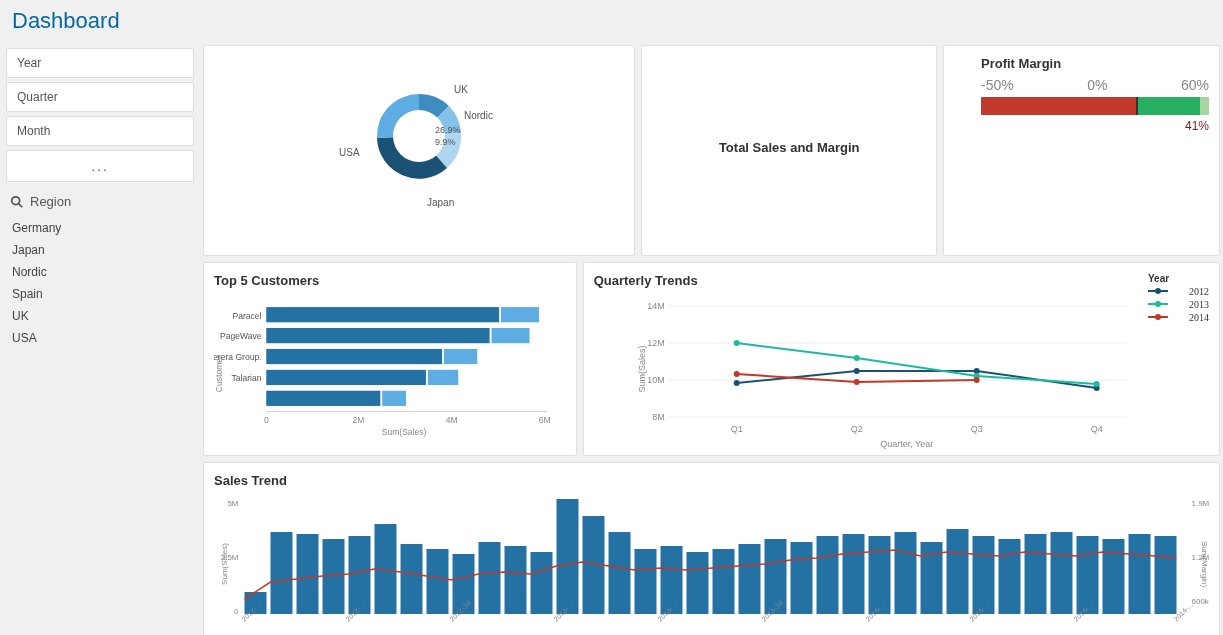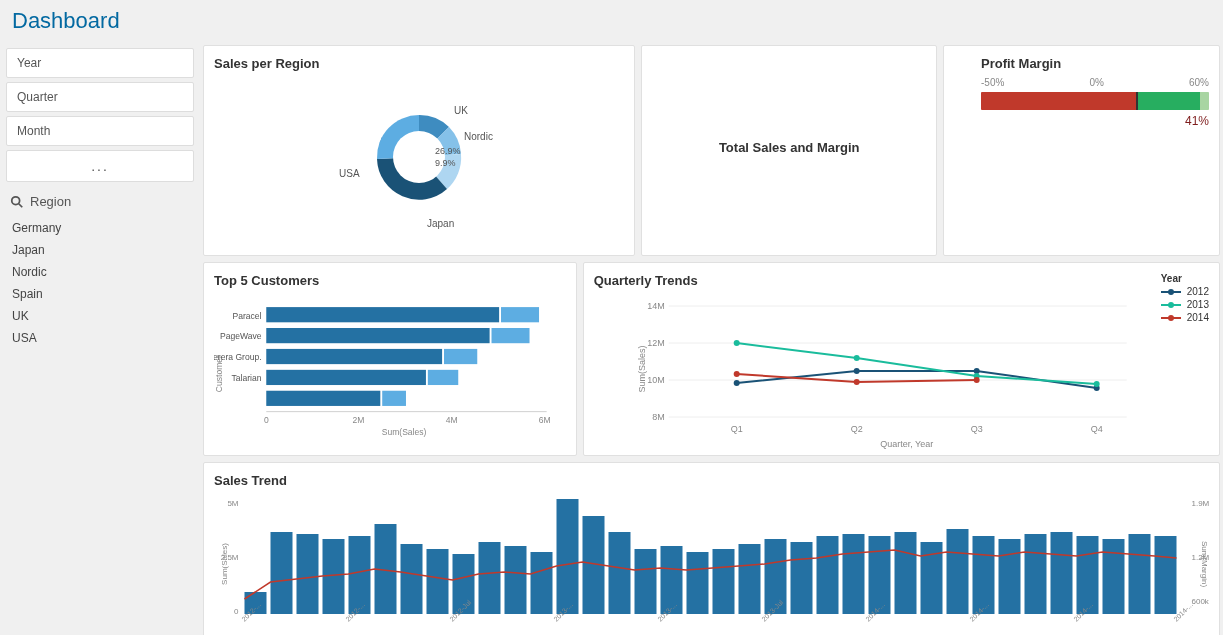--- a/index.html
+++ b/index.html
@@ -37,32 +37,32 @@
     
     .total-sales-card { flex: 1.2; display: flex; flex-direction: column; justify-content: center; align-items: center; }
     .sales-label { font-size: 16px; color: #666; margin-bottom: 4px; }
     .sales-value { font-size: 36px; font-weight: 300; color: #c0392b; display: inline; }
     .margin-value { font-size: 14px; color: #27ae60; display: inline; vertical-align: super; }
     .margin-label { font-size: 11px; color: #666; }
     .sales-group { text-align: center; }
 
     
     .profit-margin-card { flex: 1; padding-left: 37px; }
-    .pm-axis { display: flex; justify-content: space-between; font-size: 10px; color: #888; margin-bottom: 4px; }
+    .pm-axis { display: flex; justify-content: space-between; font-size: 14px; color: #888; margin-bottom: 4px; }
     .pm-bar-bg { height: 18px; background: #eee; position: relative; border-radius: 1px; overflow: hidden; }
     .pm-bar-red { position: absolute; left: 0; top: 0; height: 100%; background: #c0392b; width: 68%; }
     .pm-bar-green { position: absolute; left: 68%; top: 0; height: 100%; background: #27ae60; width: 28%; }
     .pm-bar-light { position: absolute; left: 96%; top: 0; height: 100%; background: #a8d5a2; width: 4%; }
     .pm-value { text-align: right; font-size: 12px; color: #7f1d1d; margin-top: 4px; }
     .pm-marker { position: absolute; top: -2px; height: calc(100% + 4px); width: 2px; background: #333; left: 68%; }
 
     
     .quarterly-card { flex: 2.5; position: relative; }
     .qt-legend { position: absolute; top: 10px; right: 10px; font-size: 10px; }
-    .qt-legend-item { display: flex; align-items: center; gap: 6px; margin-bottom: 2px; }
+    .qt-legend-item { display: flex; align-items: flex-start; gap: 21px; margin-bottom: 2px; font-family: Liberation Serif, serif; }
 
     
     .top5-card { flex: 1.8; }
 
     svg text { font-family: Arial, sans-serif; }
   </style>
 </head>
 <body>
 
 <div class="dashboard-title">Dashboard</div>
@@ -91,21 +91,20 @@
       <div class="region-item">UK</div>
       <div class="region-item">USA</div>
     </div>
   </div>
 
   <div class="content">
 
     <div class="top-row">
 
       <div class="card sales-region-card">
-        <div class="card-title">Sales per Region</div>
         <div class="donut-container">
           <svg width="220" height="170" viewBox="0 0 220 170">
 
             <text x="110" y="72" text-anchor="middle" font-size="10" fill="#888">Region</text>
 
             <path d="M110,85 L110,45 A40,40 0 0,1 130,48 Z" fill="#1a5276" transform="rotate(-90,110,85)"></path>
 
             <g transform="translate(110,85)">
 
               <path d="M0,0 L0,-42 A42,42 0 0,1 30,-30 Z" fill="#2980b9" opacity="0.9"></path>

